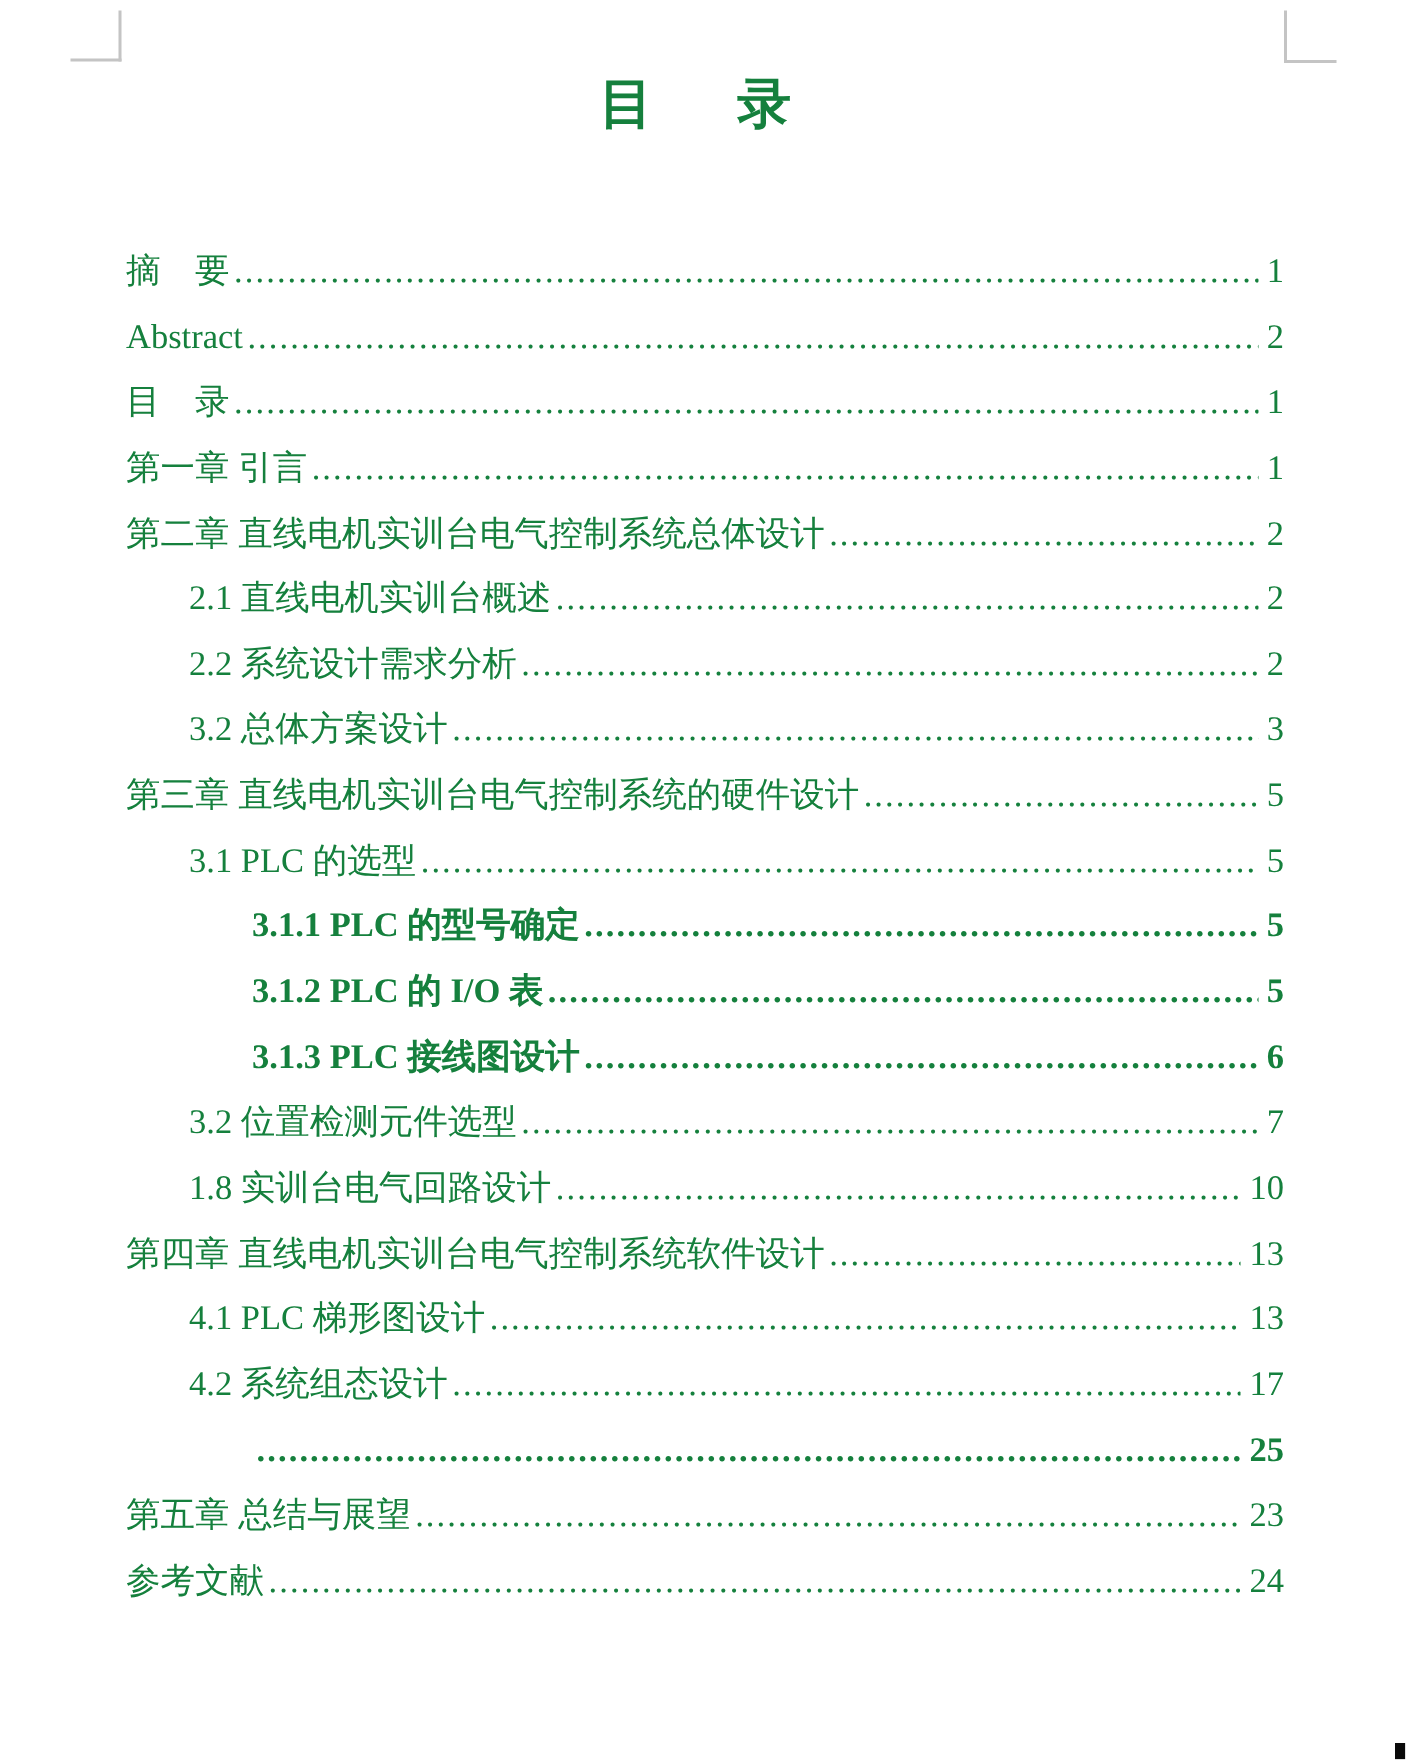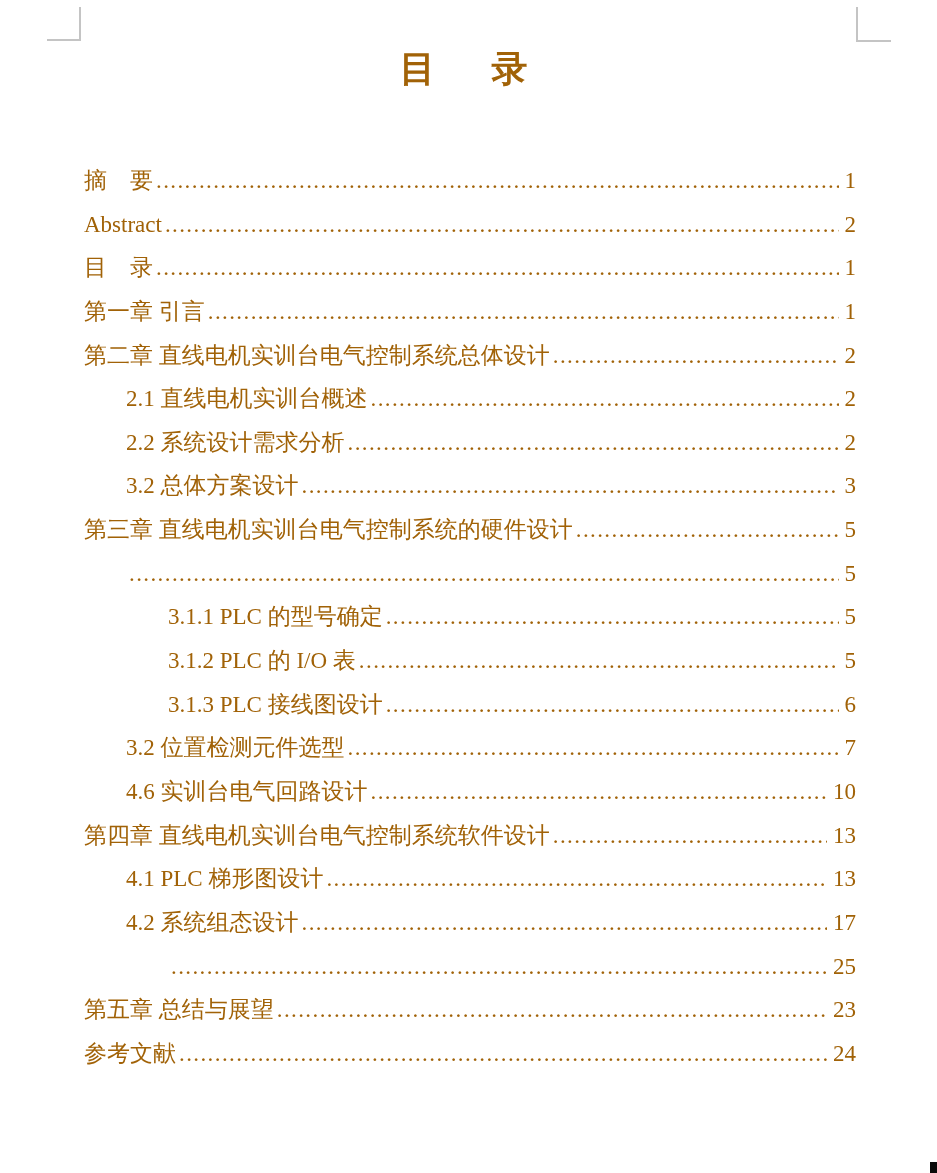--- a/index.html
+++ b/index.html
@@ -3,21 +3,21 @@
 <meta charset="utf-8">
 <style>
   html, body { margin: 0; padding: 0; background: #ffffff; }
   .page {
     position: relative;
     width: 937px;
     height: 1173px;
     background: #ffffff;
     overflow: hidden;
     font-family: "Liberation Serif", "DejaVu Serif", serif;
-    color: #a16207;
+    color: #15803d;
   }
   
   .mark { position: absolute; }
   .mark-tl {
     left: 47px; top: 7px; width: 32px; height: 32px;
     border-right: 2px solid #c4c4c4;
     border-bottom: 2px solid #c4c4c4;
   }
   .mark-tr {
     left: 856px; top: 7px; width: 33px; height: 33px;
@@ -50,21 +50,21 @@
   }
   .toc-row {
     display: flex;
     align-items: center;
     line-height: 43.65px;
     height: 43.65px;
     font-size: 23px;
     white-space: pre;
   }
   .toc-row.level-1 { padding-left: 42px; }
-  .toc-row.level-2 { padding-left: 84px; }
+  .toc-row.level-2 { padding-left: 84px; font-weight: bold; }
   .label { white-space: pre; flex: 0 0 auto; }
   .leader {
     flex: 1 1 auto;
     overflow: hidden;
     white-space: nowrap;
     margin: 0 6px 0 3px;
     min-width: 0;
   }
   .leader::after {
     content: "..........................................................................................................................................................................";
@@ -120,20 +120,21 @@
     <span class="label">3.2 总体方案设计</span>
     <span class="leader"></span>
     <span class="pagenum">3</span>
   </div>
       <div class="toc-row level-0">
     <span class="label">第三章 直线电机实训台电气控制系统的硬件设计</span>
     <span class="leader"></span>
     <span class="pagenum">5</span>
   </div>
       <div class="toc-row level-1">
+    <span class="label">3.1 PLC 的选型</span>
     <span class="leader"></span>
     <span class="pagenum">5</span>
   </div>
       <div class="toc-row level-2">
     <span class="label">3.1.1 PLC 的型号确定</span>
     <span class="leader"></span>
     <span class="pagenum">5</span>
   </div>
       <div class="toc-row level-2">
     <span class="label">3.1.2 PLC 的 I/O 表</span>
@@ -144,21 +145,21 @@
     <span class="label">3.1.3 PLC 接线图设计</span>
     <span class="leader"></span>
     <span class="pagenum">6</span>
   </div>
       <div class="toc-row level-1">
     <span class="label">3.2 位置检测元件选型</span>
     <span class="leader"></span>
     <span class="pagenum">7</span>
   </div>
       <div class="toc-row level-1">
-    <span class="label">4.6 实训台电气回路设计</span>
+    <span class="label">1.8 实训台电气回路设计</span>
     <span class="leader"></span>
     <span class="pagenum">10</span>
   </div>
       <div class="toc-row level-0">
     <span class="label">第四章 直线电机实训台电气控制系统软件设计</span>
     <span class="leader"></span>
     <span class="pagenum">13</span>
   </div>
       <div class="toc-row level-1">
     <span class="label">4.1 PLC 梯形图设计</span>

